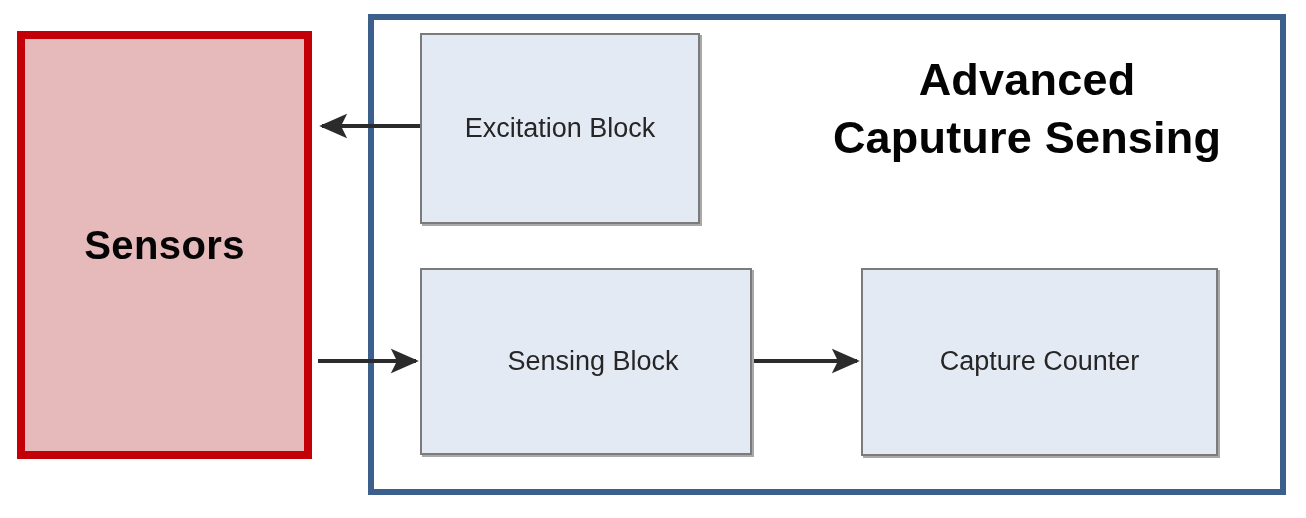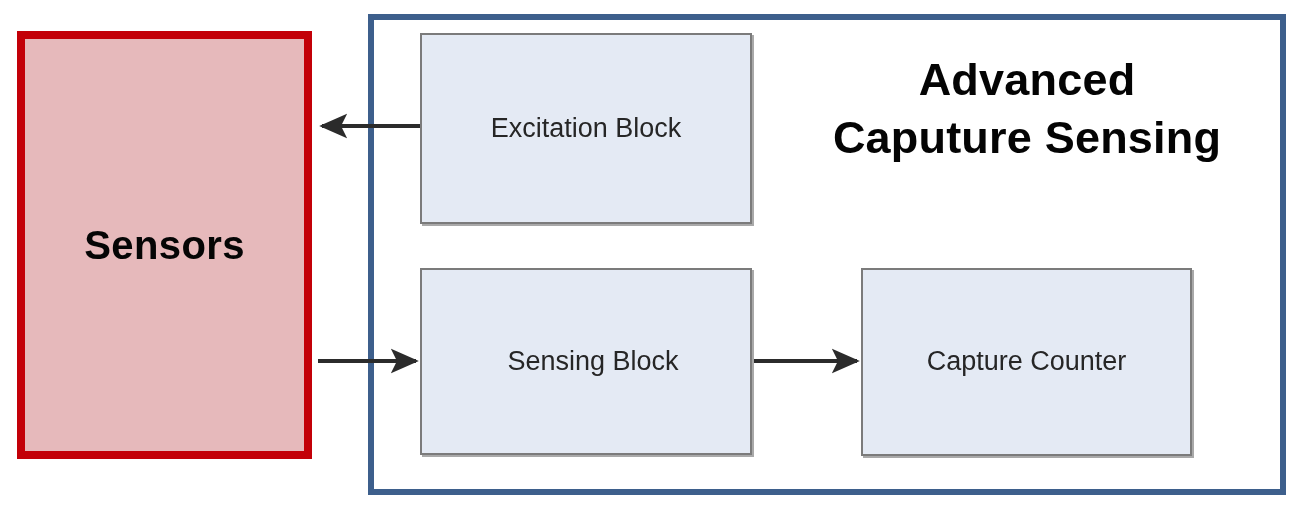--- a/index.html
+++ b/index.html
@@ -71,34 +71,34 @@
     font-weight: normal;
     color: #262626;
     text-align: center;
     line-height: 1.1;
     white-space: nowrap;
   }
 
   .excitation-block {
     left: 420px;
     top: 33px;
-    width: 332px;
+    width: 280px;
     height: 191px;
   }
   .sensing-block {
     left: 420px;
     top: 268px;
     width: 332px;
     height: 187px;
     padding-left: 14px;
   }
   .capture-counter-block {
     left: 861px;
     top: 268px;
-    width: 331px;
+    width: 357px;
     height: 188px;
   }
 
   
   .system-title {
     position: absolute;
     left: 772px;
     top: 51px;
     width: 510px;
     text-align: center;

